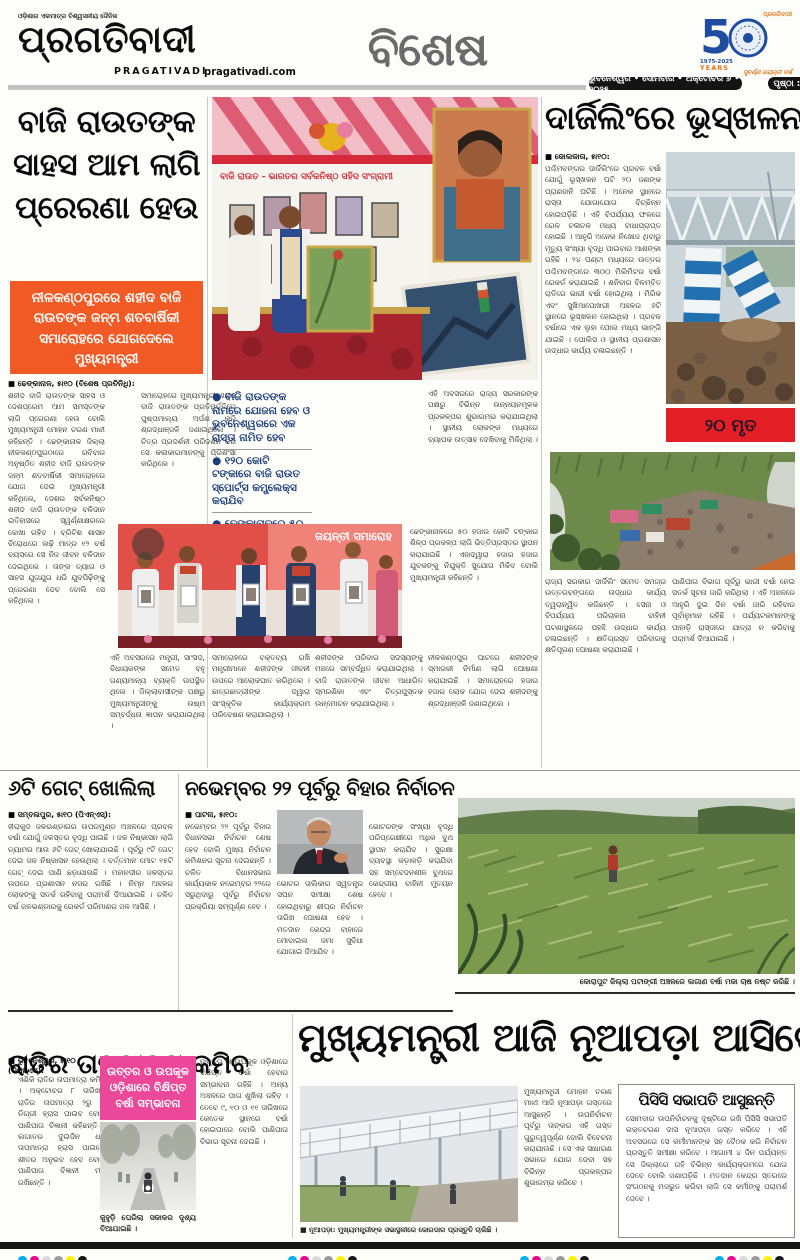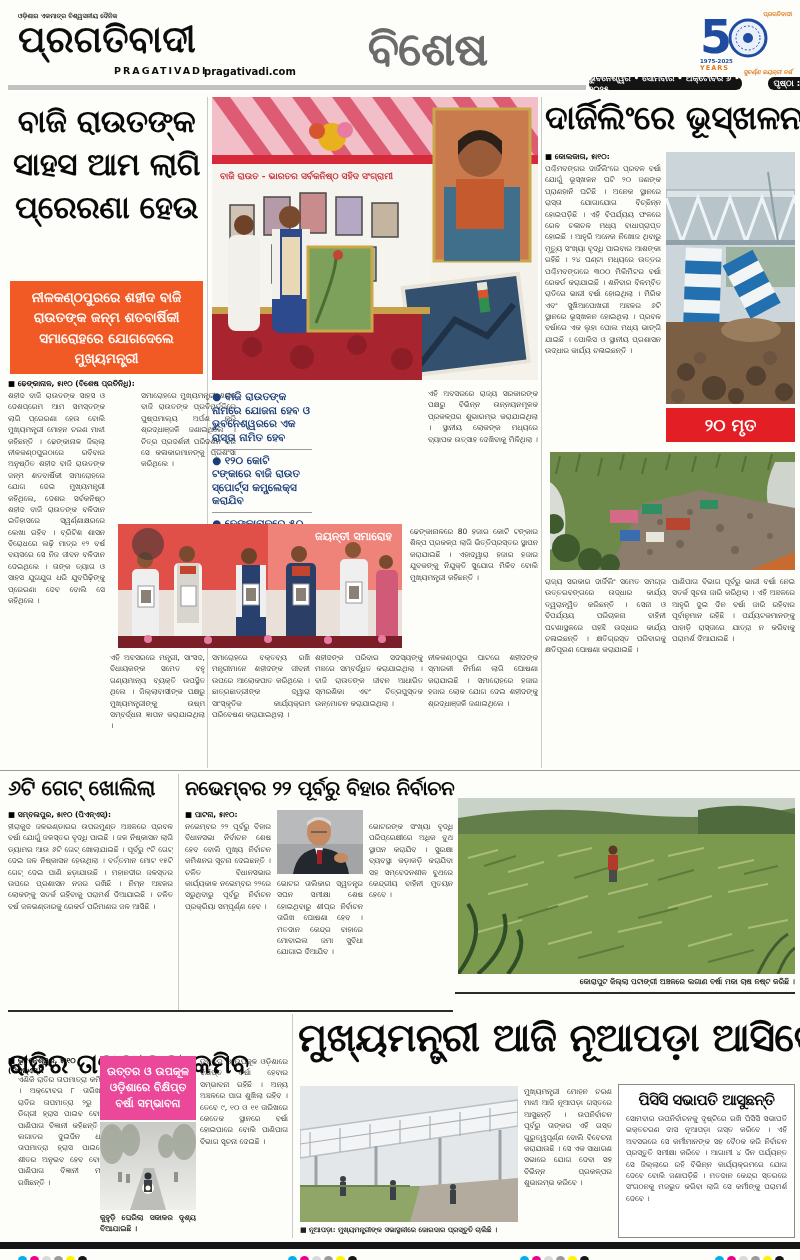--- a/index.html
+++ b/index.html
@@ -16,21 +16,21 @@
   .photo{overflow:hidden;background:#86efac;}
   .photo svg{display:block;}
   .caption{font-size:7.5px;font-weight:bold;color:#222;line-height:1.35;}
   
   .pill{background:#141414;color:#fff;font-size:8.5px;font-weight:bold;display:flex;align-items:center;justify-content:center;border-radius:6px;}
   
   .deck{background:#f15a25;color:#fff;font-weight:bold;font-size:13.5px;line-height:1.5;text-align:center;display:flex;align-items:center;justify-content:center;padding:6px;}
   .bullets{color:#1b3d7a;font-weight:bold;font-size:10.5px;line-height:1.3;}
   .bullets .b-item{padding:4px 0;border-bottom:1px solid #9a9a9a;}
   .bullets .b-item:last-child{border-bottom:none;}
-  .badge-red{background:#e31e24;color:#ffffff;font-weight:bold;font-size:17px;display:flex;align-items:center;justify-content:center;}
+  .badge-red{background:#e31e24;color:#0f172a;font-weight:bold;font-size:17px;display:flex;align-items:center;justify-content:center;}
   .box-blue{background:#ec4899;color:#fff;font-weight:bold;font-size:11px;line-height:1.45;text-align:center;display:flex;align-items:center;justify-content:center;}
   .boxed{border:1px solid #8a8a8a;background:#fff;padding:6px 7px;}
   .dot{display:inline-block;width:9px;height:9px;border-radius:50%;margin-right:3px;vertical-align:middle;}
   .logo-odia{font-weight:bold;color:#0d0d0d;letter-spacing:0px;}
   .num50{color:#1e4ca0;font-weight:bold;}
 </style>
 </head>
 <body>
 
 <div id="page">
@@ -202,21 +202,21 @@
           <circle cx="90" cy="116" r="4"></circle>
           <circle cx="150" cy="115" r="4"></circle>
           <circle cx="210" cy="116" r="4"></circle>
           <circle cx="264" cy="115" r="4"></circle>
         </g>
       <circle cx="30" cy="20" r="16" fill="#333" opacity=".55"></circle>
     </svg>
     <div class="abs" style="right:10px;top:6px;width:120px;text-align:right;font-size:11px;font-weight:bold;color:#fff;">ଜୟନ୍ତୀ ସମାରୋହ</div>
   </div>
 
-  <div class="abs body-text" style="left:410px;top:526px;width:128px;height:120px;">ଢେଙ୍କାନାଳରେ 80 ହଜାର କୋଟି ଟଙ୍କାର ଶିଳ୍ପ ପ୍ରକଳ୍ପ ଲାଗି ଭିତ୍ତିପ୍ରସ୍ତର ସ୍ଥାପନ କରାଯାଇଛି । ଏହାଦ୍ୱାରା ହଜାର ହଜାର ଯୁବକଙ୍କୁ ନିଯୁକ୍ତି ସୁଯୋଗ ମିଳିବ ବୋଲି ମୁଖ୍ୟମନ୍ତ୍ରୀ କହିଛନ୍ତି ।</div>
+  <div class="abs body-text" style="left:410px;top:526px;width:128px;height:120px;">ଢେଙ୍କାନାଳରେ ୫୦ ହଜାର କୋଟି ଟଙ୍କାର ଶିଳ୍ପ ପ୍ରକଳ୍ପ ଲାଗି ଭିତ୍ତିପ୍ରସ୍ତର ସ୍ଥାପନ କରାଯାଇଛି । ଏହାଦ୍ୱାରା ହଜାର ହଜାର ଯୁବକଙ୍କୁ ନିଯୁକ୍ତି ସୁଯୋଗ ମିଳିବ ବୋଲି ମୁଖ୍ୟମନ୍ତ୍ରୀ କହିଛନ୍ତି ।</div>
   <div class="abs body-text" style="left:212px;top:652px;width:98px;height:116px;">ସମାରୋହରେ ବକ୍ତବ୍ୟ ରଖି ମନ୍ତ୍ରୀମାନେ ଶହୀଦଙ୍କ ଜୀବନୀ ଉପରେ ଆଲୋକପାତ କରିଥିଲେ । ଛାତ୍ରଛାତ୍ରୀଙ୍କ ଦ୍ୱାରା ସାଂସ୍କୃତିକ କାର୍ଯ୍ୟକ୍ରମ ପରିବେଷଣ କରାଯାଇଥିଲା ।</div>
   <div class="abs body-text" style="left:315px;top:652px;width:108px;height:116px;">ଶହୀଦଙ୍କ ପରିବାର ସଦସ୍ୟଙ୍କୁ ମଞ୍ଚରେ ସମ୍ବର୍ଦ୍ଧିତ କରାଯାଇଥିଲା । ବାଜି ରାଉତଙ୍କ ଜୀବନ ଆଧାରିତ ସ୍ମରଣିକା ଏବଂ ଚିତ୍ରପୁସ୍ତକ ଉନ୍ମୋଚନ କରାଯାଇଥିଲା ।</div>
   <div class="abs body-text" style="left:428px;top:652px;width:110px;height:116px;">ନୀଳକଣ୍ଠପୁର ଘାଟରେ ଶହୀଦଙ୍କ ସ୍ମାରକୀ ନିର୍ମାଣ ଲାଗି ଘୋଷଣା କରାଯାଇଛି । ସମାରୋହରେ ହଜାର ହଜାର ଲୋକ ଯୋଗ ଦେଇ ଶହୀଦଙ୍କୁ ଶ୍ରଦ୍ଧାଞ୍ଜଳି ଜଣାଇଥିଲେ ।</div>
 
   <div class="abs headline" style="left:545px;top:98px;width:250px;height:48px;font-size:33px;white-space:nowrap;">ଦାର୍ଜିଲିଂରେ ଭୂସ୍ଖଳନ</div>
   <div class="abs byline" style="left:545px;top:152px;width:116px;">■ କୋଲକାତା, ୫ା୧୦:</div>
   <div class="abs body-text" style="left:545px;top:163px;width:116px;height:288px;">ପଶ୍ଚିମବଙ୍ଗର ଦାର୍ଜିଲିଂରେ ପ୍ରବଳ ବର୍ଷା ଯୋଗୁଁ ଭୂସ୍ଖଳନ ଘଟି ୨୦ ଜଣଙ୍କ ପ୍ରାଣହାନି ଘଟିଛି । ଅନେକ ସ୍ଥାନରେ ରାସ୍ତା ଯୋଗାଯୋଗ ବିଚ୍ଛିନ୍ନ ହୋଇପଡ଼ିଛି । ଏହି ବିପର୍ଯ୍ୟୟ ଫଳରେ ରେଳ ଚଳାଚଳ ମଧ୍ୟ ବାଧାପ୍ରାପ୍ତ ହୋଇଛି । ଆହୁରି ଅନେକ ନିଖୋଜ ଥିବାରୁ ମୃତ୍ୟୁ ସଂଖ୍ୟା ବୃଦ୍ଧି ପାଇବାର ଆଶଙ୍କା ରହିଛି । ୨୪ ଘଣ୍ଟା ମଧ୍ୟରେ ଉତ୍ତର ପଶ୍ଚିମବଙ୍ଗରେ ୩୦୦ ମିଲିମିଟର ବର୍ଷା ରେକର୍ଡ କରାଯାଇଛି । ଶନିବାର ବିଳମ୍ବିତ ରାତିରେ ଭାରୀ ବର୍ଷା ହୋଇଥିଲା । ମିରିକ ଏବଂ ସୁଖିଆପୋଖରୀ ଅଞ୍ଚଳର ୬ଟି ସ୍ଥାନରେ ଭୂସ୍ଖଳନ ହୋଇଥିଲା । ପ୍ରବଳ ବର୍ଷାରେ ଏକ ଲୁହା ପୋଲ ମଧ୍ୟ ଭାଙ୍ଗି ଯାଇଛି । ପୋଲିସ ଓ ସ୍ଥାନୀୟ ପ୍ରଶାସନ ଉଦ୍ଧାର କାର୍ଯ୍ୟ ଚଳାଇଛନ୍ତି ।</div>
 
   <div class="abs photo" style="left:666px;top:152px;width:129px;height:252px;">
     <svg width="129" height="252" viewBox="0 0 129 252">

